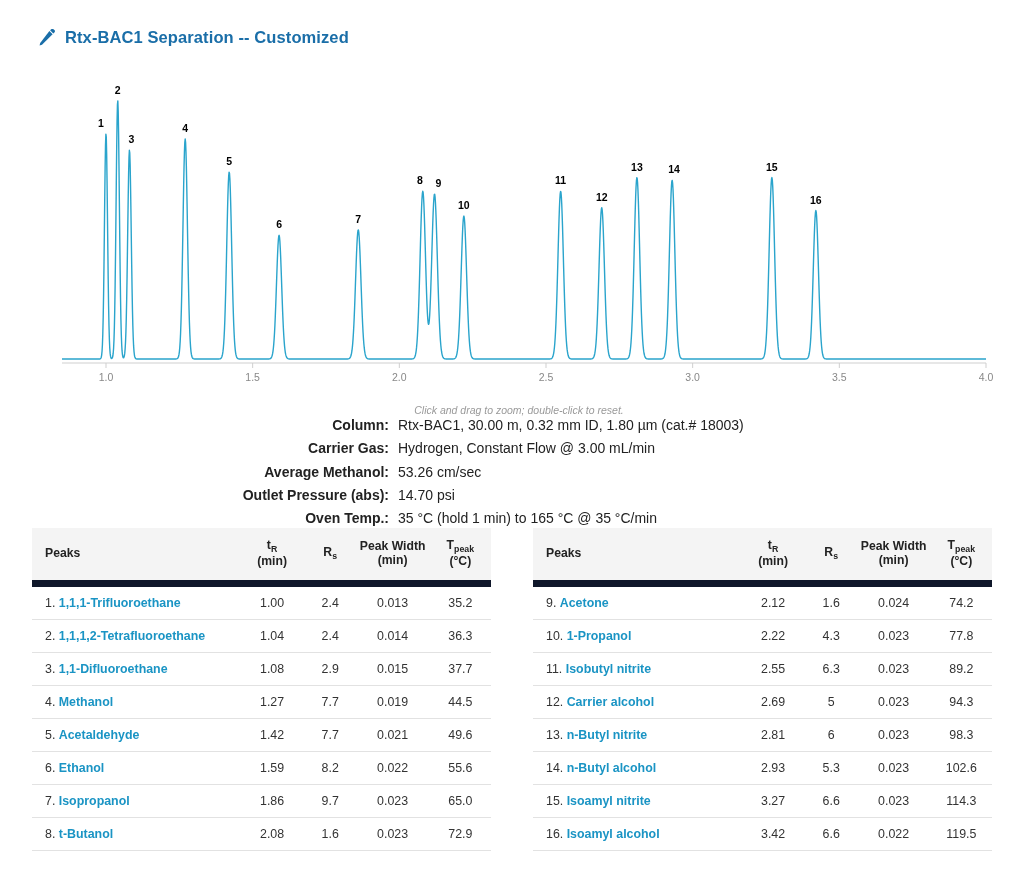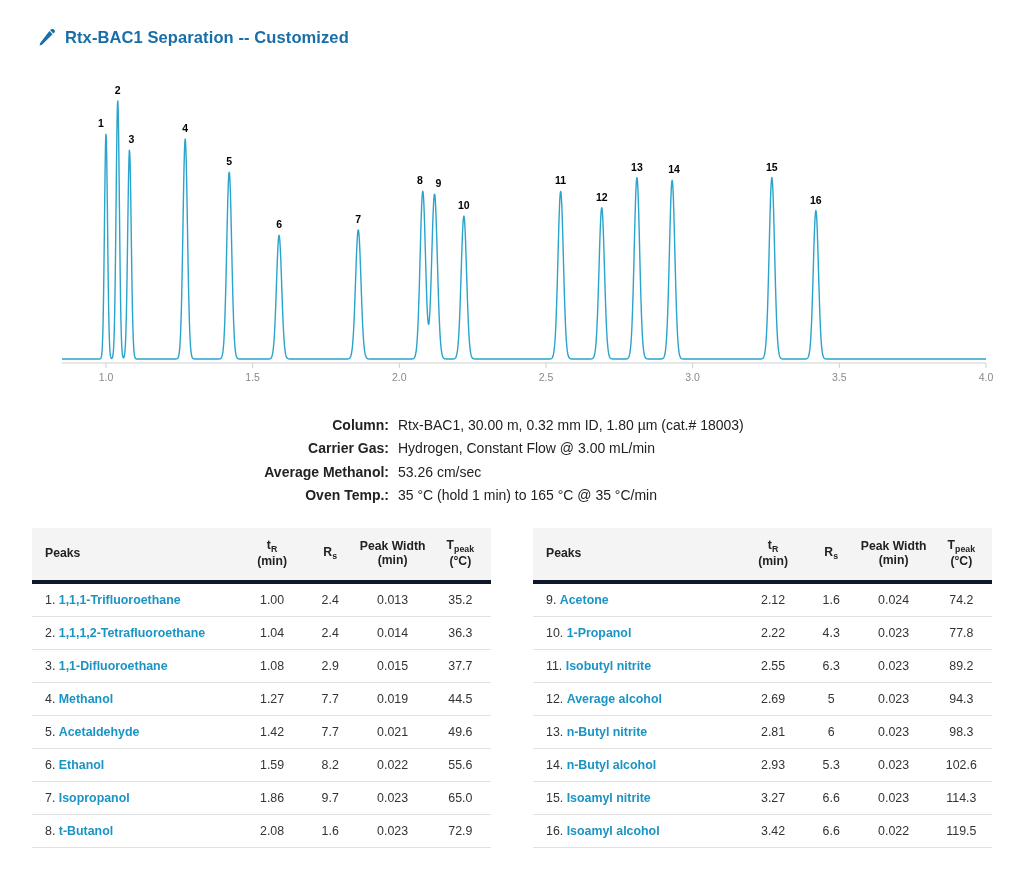--- a/index.html
+++ b/index.html
@@ -114,21 +114,21 @@
   .peak-table thead th.col-rs { width: 48px; }
   .peak-table thead th.col-pw { width: 70px; }
   .peak-table thead th.col-tp { width: 58px; }
   .peak-table tbody td {
     border-bottom: 1px solid #e2e2e2;
     padding: 9px 4px;
     text-align: center;
     color: #333;
     font-size: 12.4px;
   }
-  .peak-table tbody tr:first-child td { border-top: 4px solid #0f172a; }
+  .peak-table tbody tr:first-child td { border-top: 7px solid #0f172a; }
   .peak-table tbody td.name-cell {
     text-align: left;
     padding-left: 13px;
     color: #1a94c4;
     font-weight: bold;
     white-space: nowrap;
   }
   .peak-table tbody td.name-cell .idx {
     color: #333;
     font-weight: normal;
@@ -179,33 +179,38 @@
         <text class="peak-label" x="400.53333333333336" y="131">9</text>
         <text class="peak-label" x="425.86666666666673" y="153">10</text>
         <text class="peak-label" x="522.6666666666666" y="128.25">11</text>
         <text class="peak-label" x="563.7333333333332" y="144.75">12</text>
         <text class="peak-label" x="598.9333333333334" y="114.5">13</text>
         <text class="peak-label" x="636.1333333333334" y="117.25">14</text>
         <text class="peak-label" x="733.8666666666667" y="114.5">15</text>
         <text class="peak-label" x="777.8666666666667" y="147.5">16</text>
       </svg>
   </div>
+  <div class="zoom-hint" style="position:absolute;left:38px;top:404px;width:962px;">Click and drag to zoom; double-click to reset.</div>
 
   <div class="method-block">
     <div class="method-row">
       <div class="method-label">Column:</div>
       <div class="method-value"><b>Rtx-BAC1</b><span>, 30.00 m, 0.32 mm ID, 1.80 µm (cat.# 18003)</span></div>
     </div>
     <div class="method-row">
       <div class="method-label">Carrier Gas:</div>
       <div class="method-value">Hydrogen, Constant Flow @ 3.00 mL/min</div>
     </div>
     <div class="method-row">
       <div class="method-label">Average Methanol:</div>
       <div class="method-value">53.26 cm/sec</div>
+    </div>
+    <div class="method-row">
+      <div class="method-label">Outlet Pressure (abs):</div>
+      <div class="method-value">14.70 psi</div>
     </div>
     <div class="method-row">
       <div class="method-label">Oven Temp.:</div>
       <div class="method-value">35 °C (hold 1 min) to 165 °C @ 35 °C/min</div>
     </div>
   </div>
 
   <div class="tables">
     <table class="peak-table">
       <thead>
@@ -303,21 +308,21 @@
             <td>77.8</td>
           </tr>
           <tr>
             <td class="name-cell"><span class="idx">11. </span><span>Isobutyl nitrite</span></td>
             <td>2.55</td>
             <td>6.3</td>
             <td>0.023</td>
             <td>89.2</td>
           </tr>
           <tr>
-            <td class="name-cell"><span class="idx">12. </span><span>Average alcohol</span></td>
+            <td class="name-cell"><span class="idx">12. </span><span>Carrier alcohol</span></td>
             <td>2.69</td>
             <td>5</td>
             <td>0.023</td>
             <td>94.3</td>
           </tr>
           <tr>
             <td class="name-cell"><span class="idx">13. </span><span>n-Butyl nitrite</span></td>
             <td>2.81</td>
             <td>6</td>
             <td>0.023</td>

